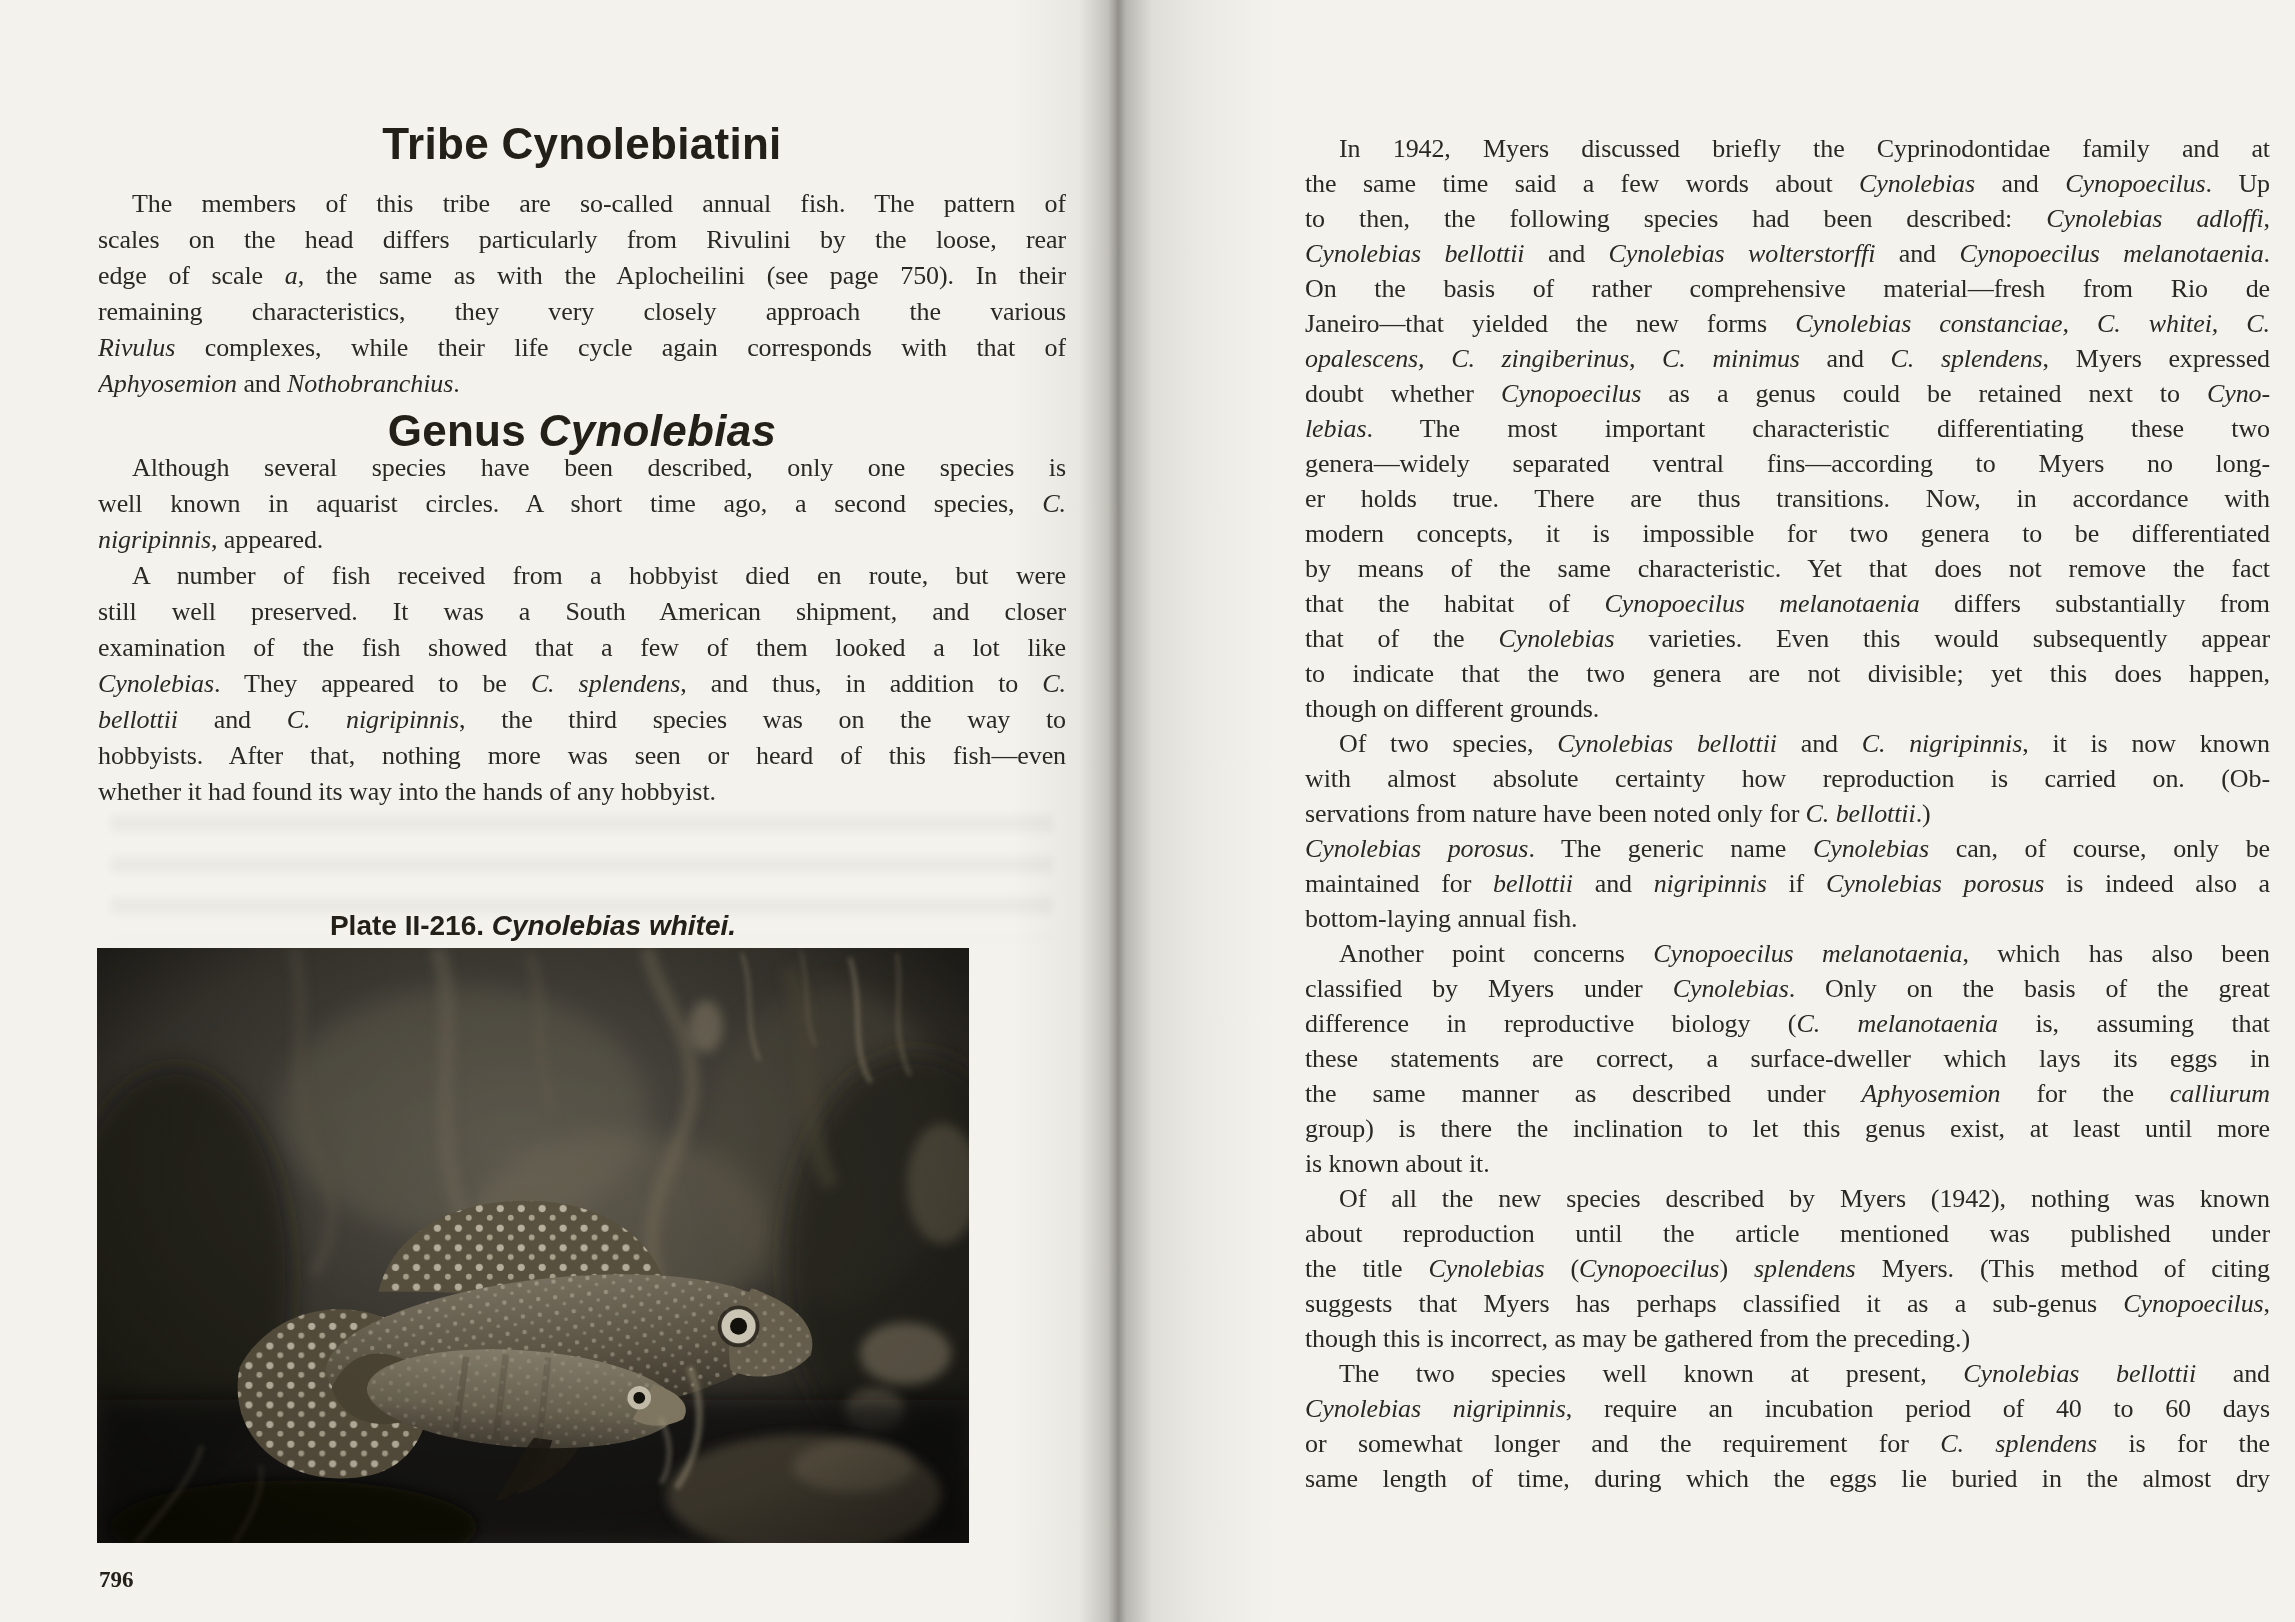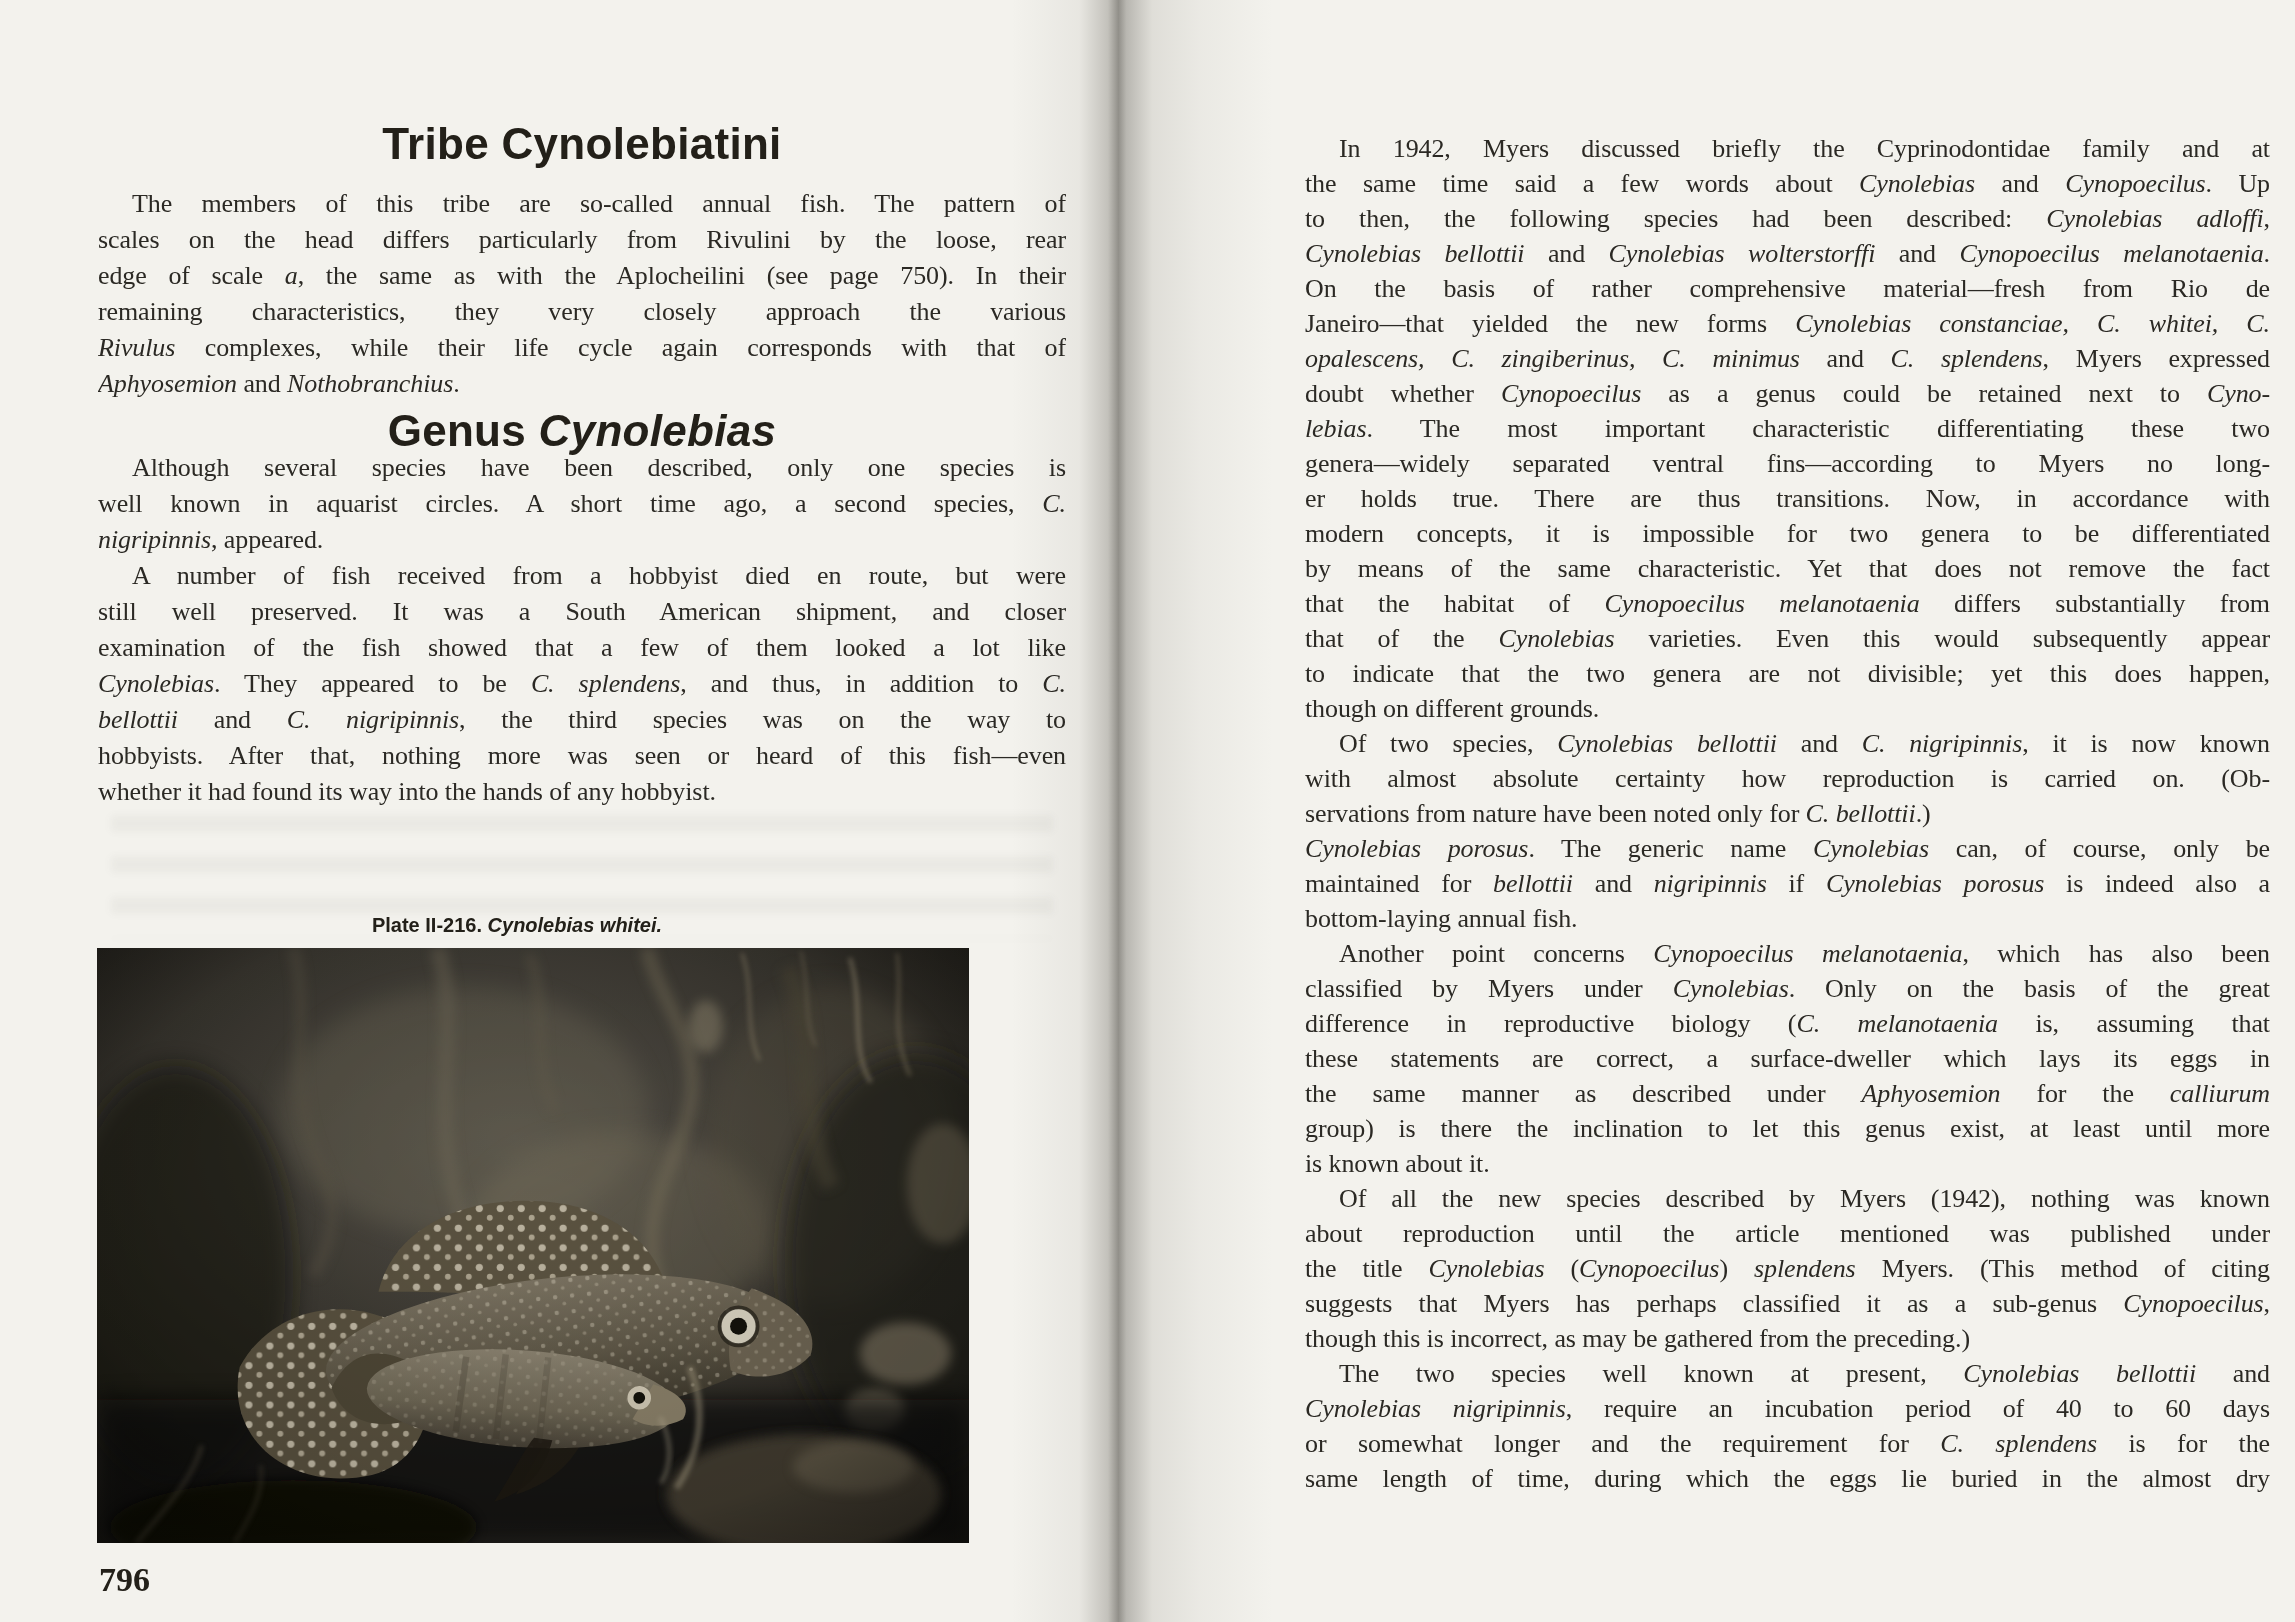--- a/index.html
+++ b/index.html
@@ -65,33 +65,33 @@
     background:repeating-linear-gradient(
       180deg,
       rgba(90,88,80,0.10) 0px, rgba(90,88,80,0.10) 17px,
       rgba(90,88,80,0) 17px, rgba(90,88,80,0) 41px);
     filter:blur(3.9px);
     opacity:0.55;
     pointer-events:none;
   }
 
   .plate-caption{
-    position:absolute;left:81px;top:910px;width:872px;
+    position:absolute;left:97px;top:910px;width:872px;
     text-align:center;font-family:"Liberation Sans", sans-serif;
-    font-weight:bold;font-size:20px;line-height:31px;color:var(--head);
+    font-weight:bold;font-size:28px;line-height:31px;color:var(--head);
   }
   .plate-photo{
     position:absolute;left:97px;top:948px;width:872px;height:595px;
     background:#23211b;
   }
   .plate-photo svg{display:block;width:100%;height:100%;}
 
   .pagenum{
     position:absolute;font-family:"Liberation Serif", serif;
-    font-weight:bold;font-size:34px;line-height:37px;color:var(--head);
+    font-weight:bold;font-size:23px;line-height:37px;color:var(--head);
   }
   #pagenum-left{left:99px;top:1561px;}
   #pagenum-right{left:1932px;top:1623px;width:311px;text-align:right;text-decoration:underline;}
 </style>
 </head>
 <body>
 
 <div class="gutter"></div>
 
 <div class="page-col" id="left-col">

